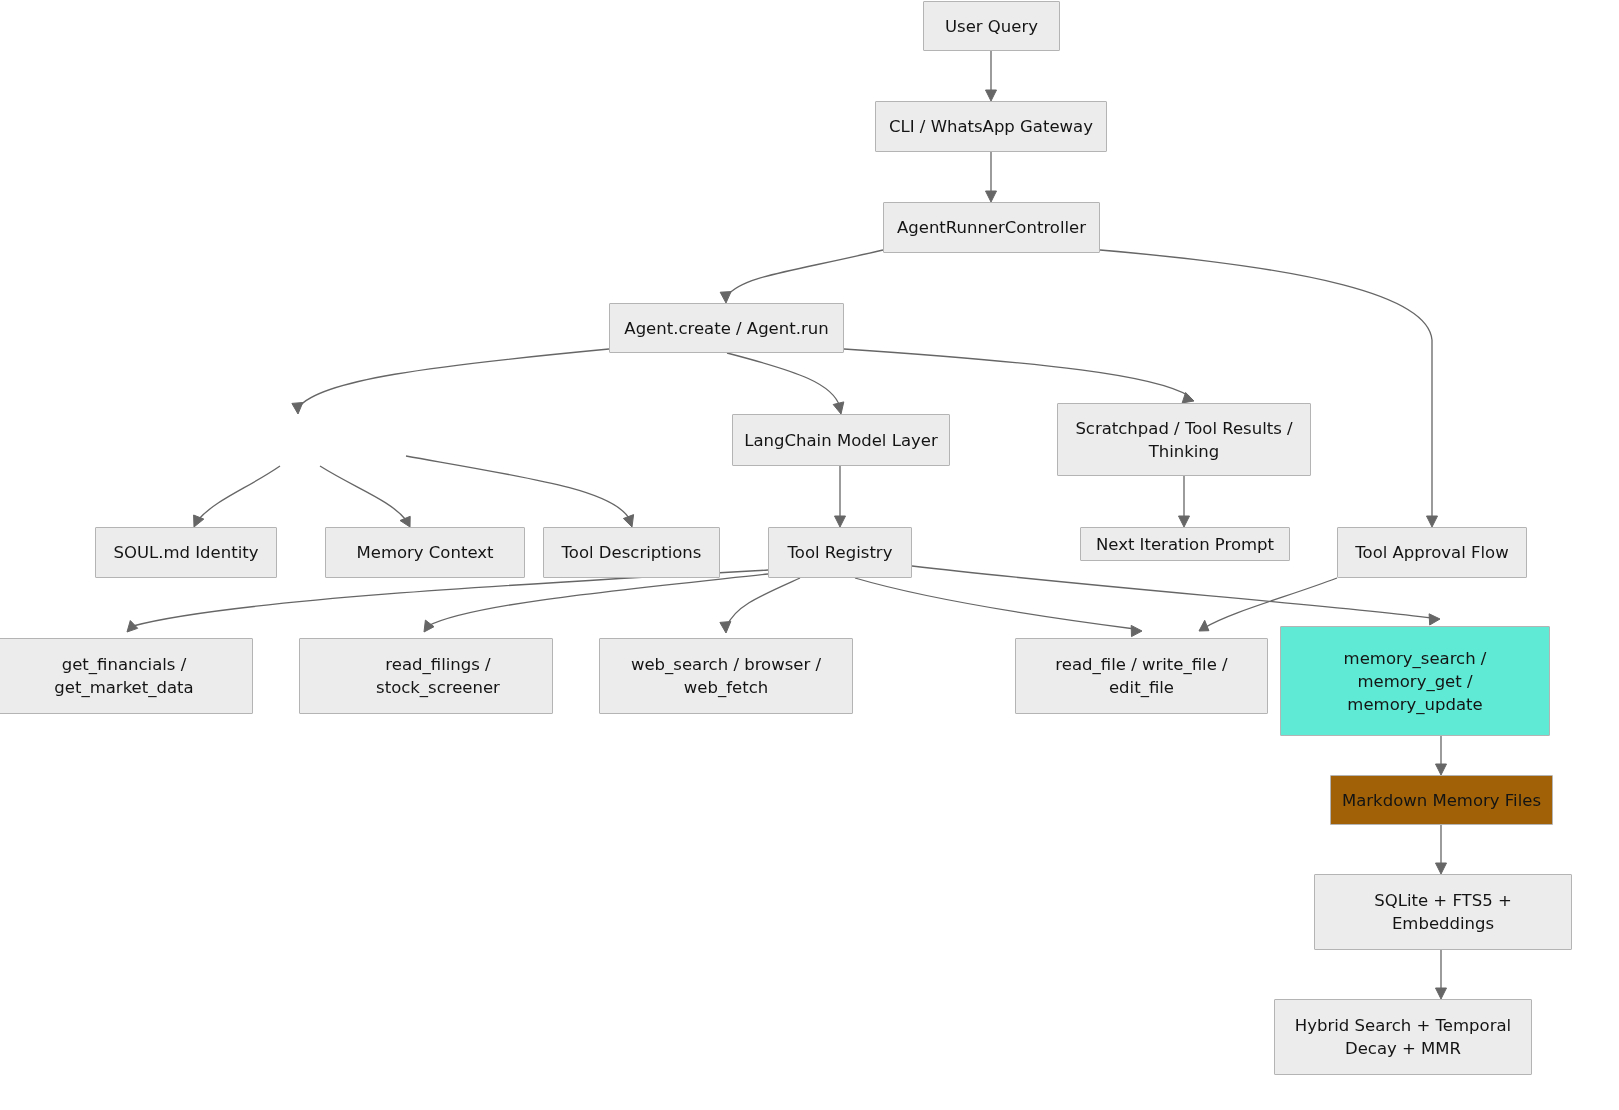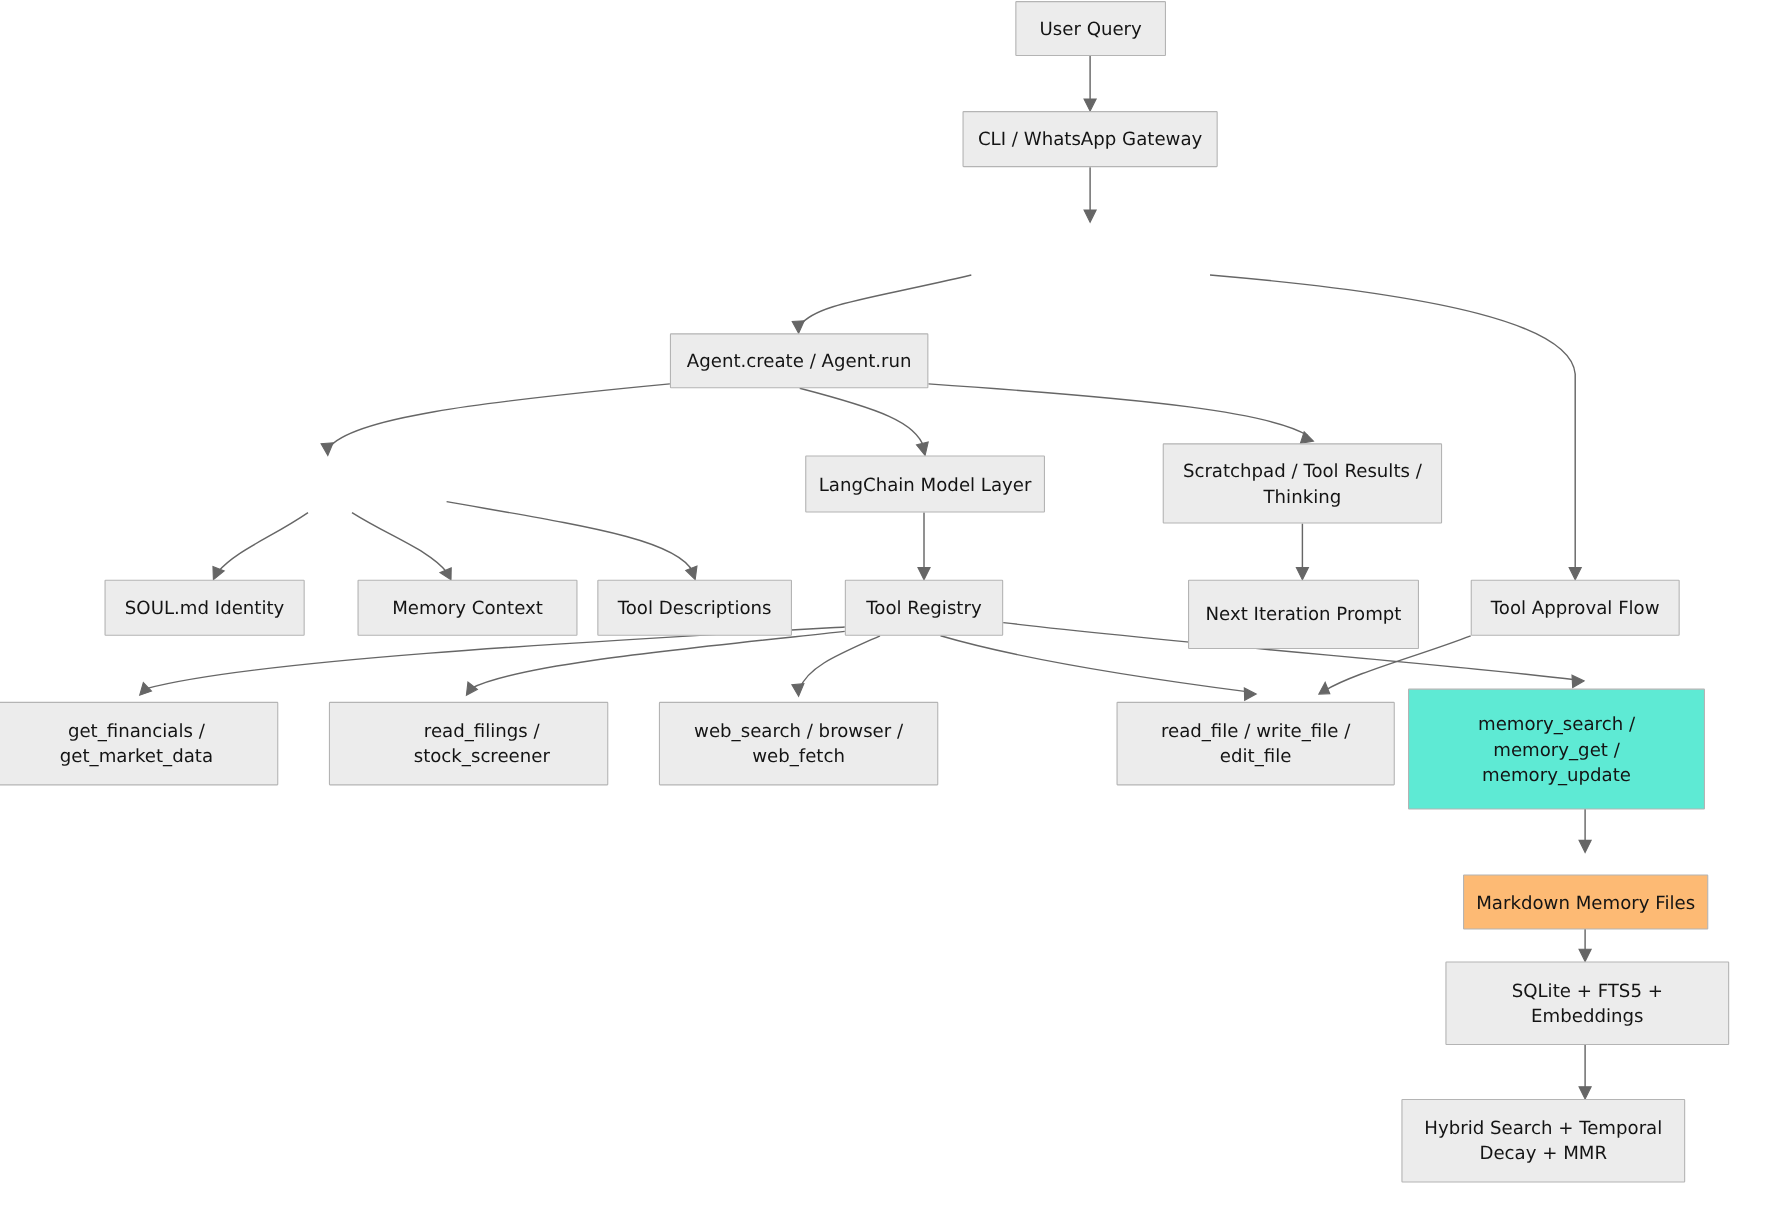--- a/index.html
+++ b/index.html
@@ -128,39 +128,40 @@
         <path d="M 1441,825 L 1441,867" fill="none" stroke="#666666" stroke-width="1.3"></path>
         <path d="M 1441,874 l -5.5,-11 11,0 z" fill="#666666" stroke="#666666" stroke-width="1"></path>
       </g>
       <g>
         <path d="M 1441,950 L 1441,992" fill="none" stroke="#666666" stroke-width="1.3"></path>
         <path d="M 1441,999 l -5.5,-11 11,0 z" fill="#666666" stroke="#666666" stroke-width="1"></path>
       </g>
     </svg>
 <div class="node" style="left: 923px; top: 1px; width: 137px; height: 50px; background: rgb(236, 236, 236); border-color: rgb(180, 180, 180); color: rgb(20, 20, 20);">User Query</div>
     <div class="node" style="left: 875px; top: 101px; width: 232px; height: 51px; background: rgb(236, 236, 236); border-color: rgb(180, 180, 180); color: rgb(20, 20, 20);">CLI / WhatsApp Gateway</div>
+    <div class="node" style="left: 883px; top: 202px; width: 217px; height: 51px; background: rgb(236, 236, 236); border-color: rgb(180, 180, 180); color: rgb(20, 20, 20);">AgentRunnerController</div>
     <div class="node" style="left: 609px; top: 303px; width: 235px; height: 50px; background: rgb(236, 236, 236); border-color: rgb(180, 180, 180); color: rgb(20, 20, 20);">Agent.create / Agent.run</div>
     <div class="node" style="left: 732px; top: 414px; width: 218px; height: 52px; background: rgb(236, 236, 236); border-color: rgb(180, 180, 180); color: rgb(20, 20, 20);">LangChain Model Layer</div>
     <div class="node" style="left: 1057px; top: 403px; width: 254px; height: 73px; background: rgb(236, 236, 236); border-color: rgb(180, 180, 180); color: rgb(20, 20, 20);">Scratchpad / Tool Results /
 Thinking</div>
     <div class="node" style="left: 95px; top: 527px; width: 182px; height: 51px; background: rgb(236, 236, 236); border-color: rgb(180, 180, 180); color: rgb(20, 20, 20);">SOUL.md Identity</div>
     <div class="node" style="left: 325px; top: 527px; width: 200px; height: 51px; background: rgb(236, 236, 236); border-color: rgb(180, 180, 180); color: rgb(20, 20, 20);">Memory Context</div>
     <div class="node" style="left: 543px; top: 527px; width: 177px; height: 51px; background: rgb(236, 236, 236); border-color: rgb(180, 180, 180); color: rgb(20, 20, 20);">Tool Descriptions</div>
     <div class="node" style="left: 768px; top: 527px; width: 144px; height: 51px; background: rgb(236, 236, 236); border-color: rgb(180, 180, 180); color: rgb(20, 20, 20);">Tool Registry</div>
-    <div class="node" style="left: 1080px; top: 527px; width: 210px; height: 63px; background: rgb(236, 236, 236); border-color: rgb(180, 180, 180); color: rgb(20, 20, 20);">Next Iteration Prompt</div>
+    <div class="node" style="left: 1080px; top: 527px; width: 210px; height: 34px; background: rgb(236, 236, 236); border-color: rgb(180, 180, 180); color: rgb(20, 20, 20);">Next Iteration Prompt</div>
     <div class="node" style="left: 1337px; top: 527px; width: 190px; height: 51px; background: rgb(236, 236, 236); border-color: rgb(180, 180, 180); color: rgb(20, 20, 20);">Tool Approval Flow</div>
     <div class="node" style="left: -5px; top: 638px; width: 258px; height: 76px; background: rgb(236, 236, 236); border-color: rgb(180, 180, 180); color: rgb(20, 20, 20);">get_financials /
 get_market_data</div>
     <div class="node" style="left: 299px; top: 638px; width: 254px; height: 76px; background: rgb(236, 236, 236); border-color: rgb(180, 180, 180); color: rgb(20, 20, 20); padding-left: 24px;">read_filings /
 stock_screener</div>
     <div class="node" style="left: 599px; top: 638px; width: 254px; height: 76px; background: rgb(236, 236, 236); border-color: rgb(180, 180, 180); color: rgb(20, 20, 20);">web_search / browser /
 web_fetch</div>
     <div class="node" style="left: 1015px; top: 638px; width: 253px; height: 76px; background: rgb(236, 236, 236); border-color: rgb(180, 180, 180); color: rgb(20, 20, 20);">read_file / write_file /
 edit_file</div>
     <div class="node" style="left: 1280px; top: 626px; width: 270px; height: 110px; background: #5eead4; border-color: rgb(180, 180, 180); color: rgb(20, 20, 20);">memory_search /
 memory_get /
 memory_update</div>
-    <div class="node" style="left: 1330px; top: 775px; width: 223px; height: 50px; background: #fdba74; border-color: rgb(180, 180, 180); color: rgb(20, 20, 20); margin-top: 20px;">Markdown Memory Files</div>
+    <div class="node" style="left: 1330px; top: 775px; width: 223px; height: 50px; background: #a16207; border-color: rgb(180, 180, 180); color: rgb(20, 20, 20);">Markdown Memory Files</div>
     <div class="node" style="left: 1314px; top: 874px; width: 258px; height: 76px; background: rgb(236, 236, 236); border-color: rgb(180, 180, 180); color: rgb(20, 20, 20);">SQLite + FTS5 +
 Embeddings</div>
     <div class="node" style="left: 1274px; top: 999px; width: 258px; height: 76px; background: rgb(236, 236, 236); border-color: rgb(180, 180, 180); color: rgb(20, 20, 20);">Hybrid Search + Temporal
 Decay + MMR</div>
   </div>
 
 </body></html>

